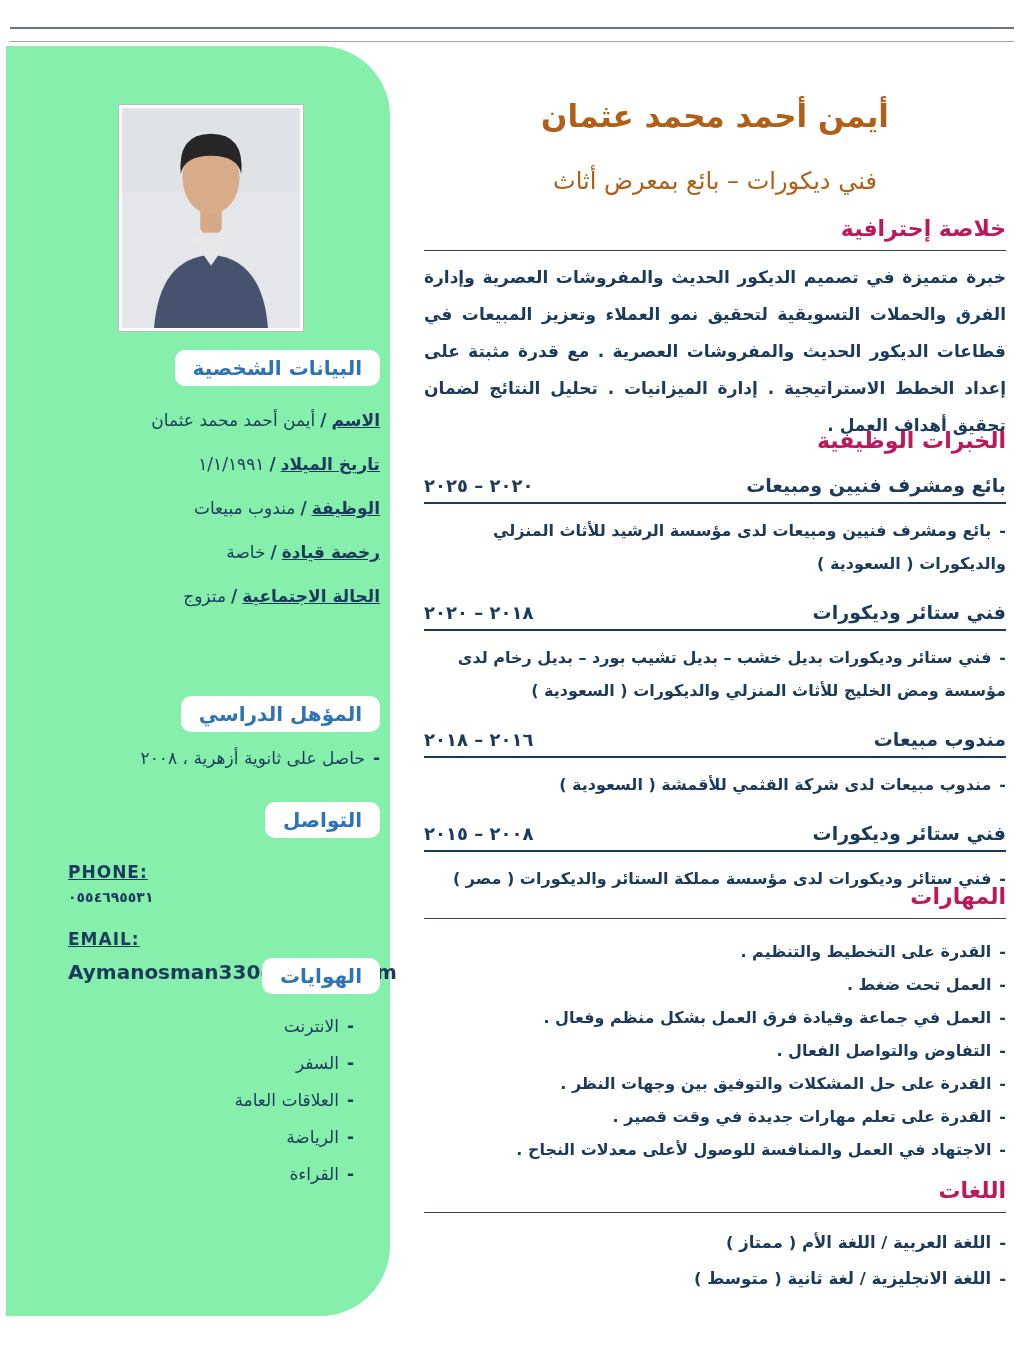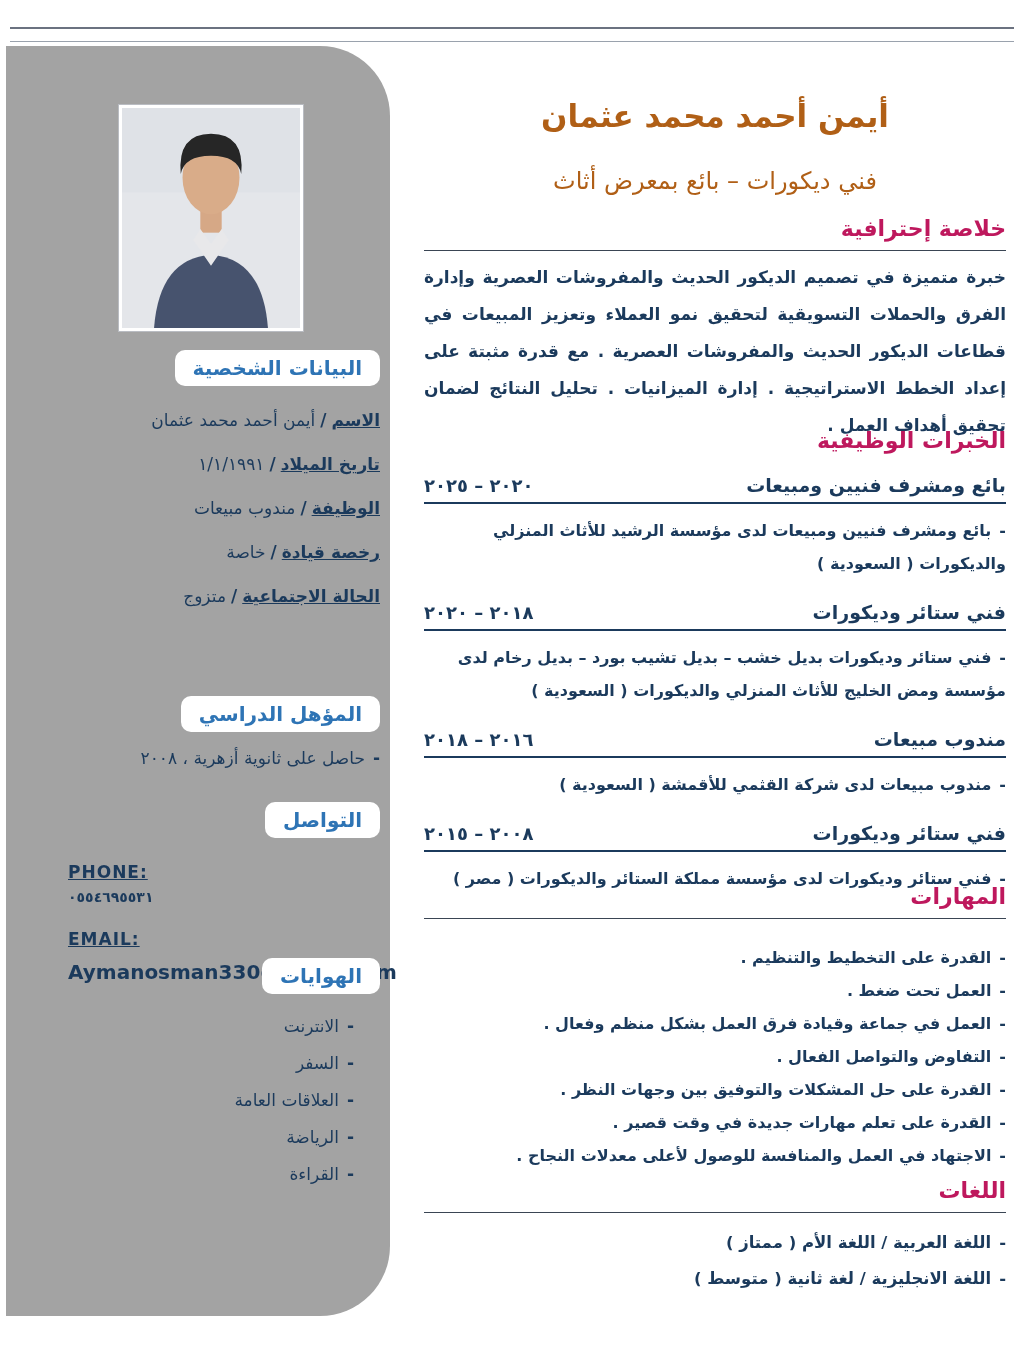--- a/index.html
+++ b/index.html
@@ -14,21 +14,21 @@
   }
   
   .rule-1 { position: absolute; top: 27px; left: 10px; right: 10px; height: 2px; background: #6b7280; }
   .rule-2 { position: absolute; top: 41px; left: 10px; right: 10px; height: 1px; background: #9aa2ad; }
 
   
   .sidebar {
     position: absolute;
     top: 46px; left: 6px;
     width: 384px; height: 1270px;
-    background: #a3a3a3;
+    background: #86efac;
     border-radius: 0 70px 70px 0;
   }
   .photo-frame {
     position: absolute; top: 58px; left: 112px;
     width: 186px; height: 228px;
     background: #ffffff;
     border: 1px solid #b9bcc2;
     padding: 3px;
     box-sizing: border-box;
   }
@@ -94,21 +94,21 @@
   .job { margin-top: 21px; }
   .job-row {
     display: flex; justify-content: space-between; align-items: flex-end;
     border-bottom: 2px solid #1b3a5c;
     padding-bottom: 6px;
   }
   .job-title { font-size: 19px; font-weight: bold; }
   .job-dates { font-size: 18px; font-weight: bold; }
   .bullet { margin-top: 10px; font-size: 16px; line-height: 33px; font-weight: bold; text-align: right; }
 
-  .skill-list { margin-top: 22px; }
+  .skill-list { margin-top: 16px; }
   .skill { line-height: 33px; font-size: 16px; font-weight: bold; }
 
   .lang-list { margin-top: 12px; }
   .lang { line-height: 36px; font-size: 16.5px; font-weight: bold; }
 </style>
 </head>
 <body>
 
 <div class="page">
 

